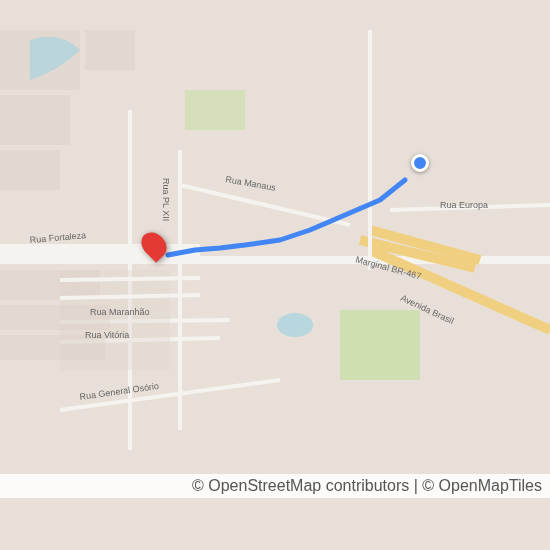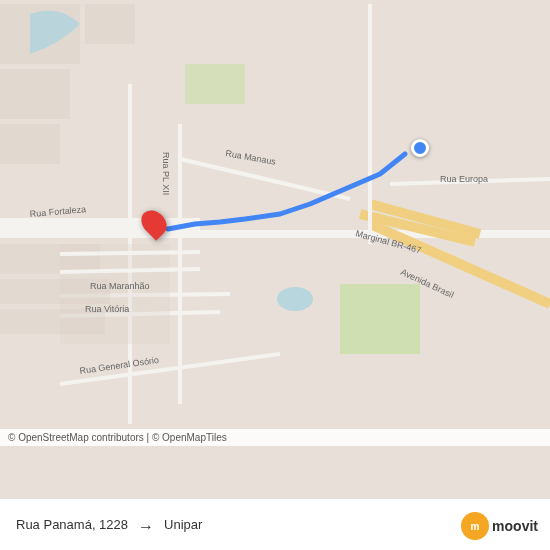--- a/index.html
+++ b/index.html
@@ -79,30 +79,31 @@
       background: #e53935;
       border-radius: 50% 50% 50% 0;
       transform: rotate(-45deg);
       box-shadow: 0 2px 6px rgba(0,0,0,0.4);
     }
 
     
     .attribution-bar {
       background: rgba(255,255,255,0.85);
       padding: 3px 8px;
-      font-size: 10px;
+      font-size: 16px;
       color: #555;
       display: flex;
       align-items: center;
       gap: 4px;
       width: 100%;
       position: absolute;
       bottom: 52px;
       left: 0;
       z-index: 20;
+      justify-content: flex-end;
     }
 
     
     .bottom-bar {
       background: white;
       padding: 10px 16px;
       display: flex;
       align-items: center;
       gap: 10px;
       border-top: 1px solid #ddd;
@@ -268,29 +269,14 @@
     </div>
 
     
 
     
     <div class="attribution-bar">
       <span>© OpenStreetMap contributors | © OpenMapTiles</span>
     </div>
   </div>
 
-  <div class="bottom-bar">
-    <span class="bottom-origin">Rua Panamá, 1228</span>
-    <span class="bottom-arrow">→</span>
-    <span class="bottom-dest">Unipar</span>
-
-    <div class="moovit-logo">
-      <div class="moovit-icon">
-        <svg width="22" height="22" viewBox="0 0 22 22" xmlns="http://www.w3.org/2000/svg">
-          <circle cx="11" cy="11" r="11" fill="#f5a623"></circle>
-          <text x="11" y="15" text-anchor="middle" font-size="10" font-weight="bold" fill="white">m</text>
-        </svg>
-      </div>
-      <span class="moovit-text">moovit</span>
-    </div>
-  </div>
 
 </div>
 
 </body></html>

